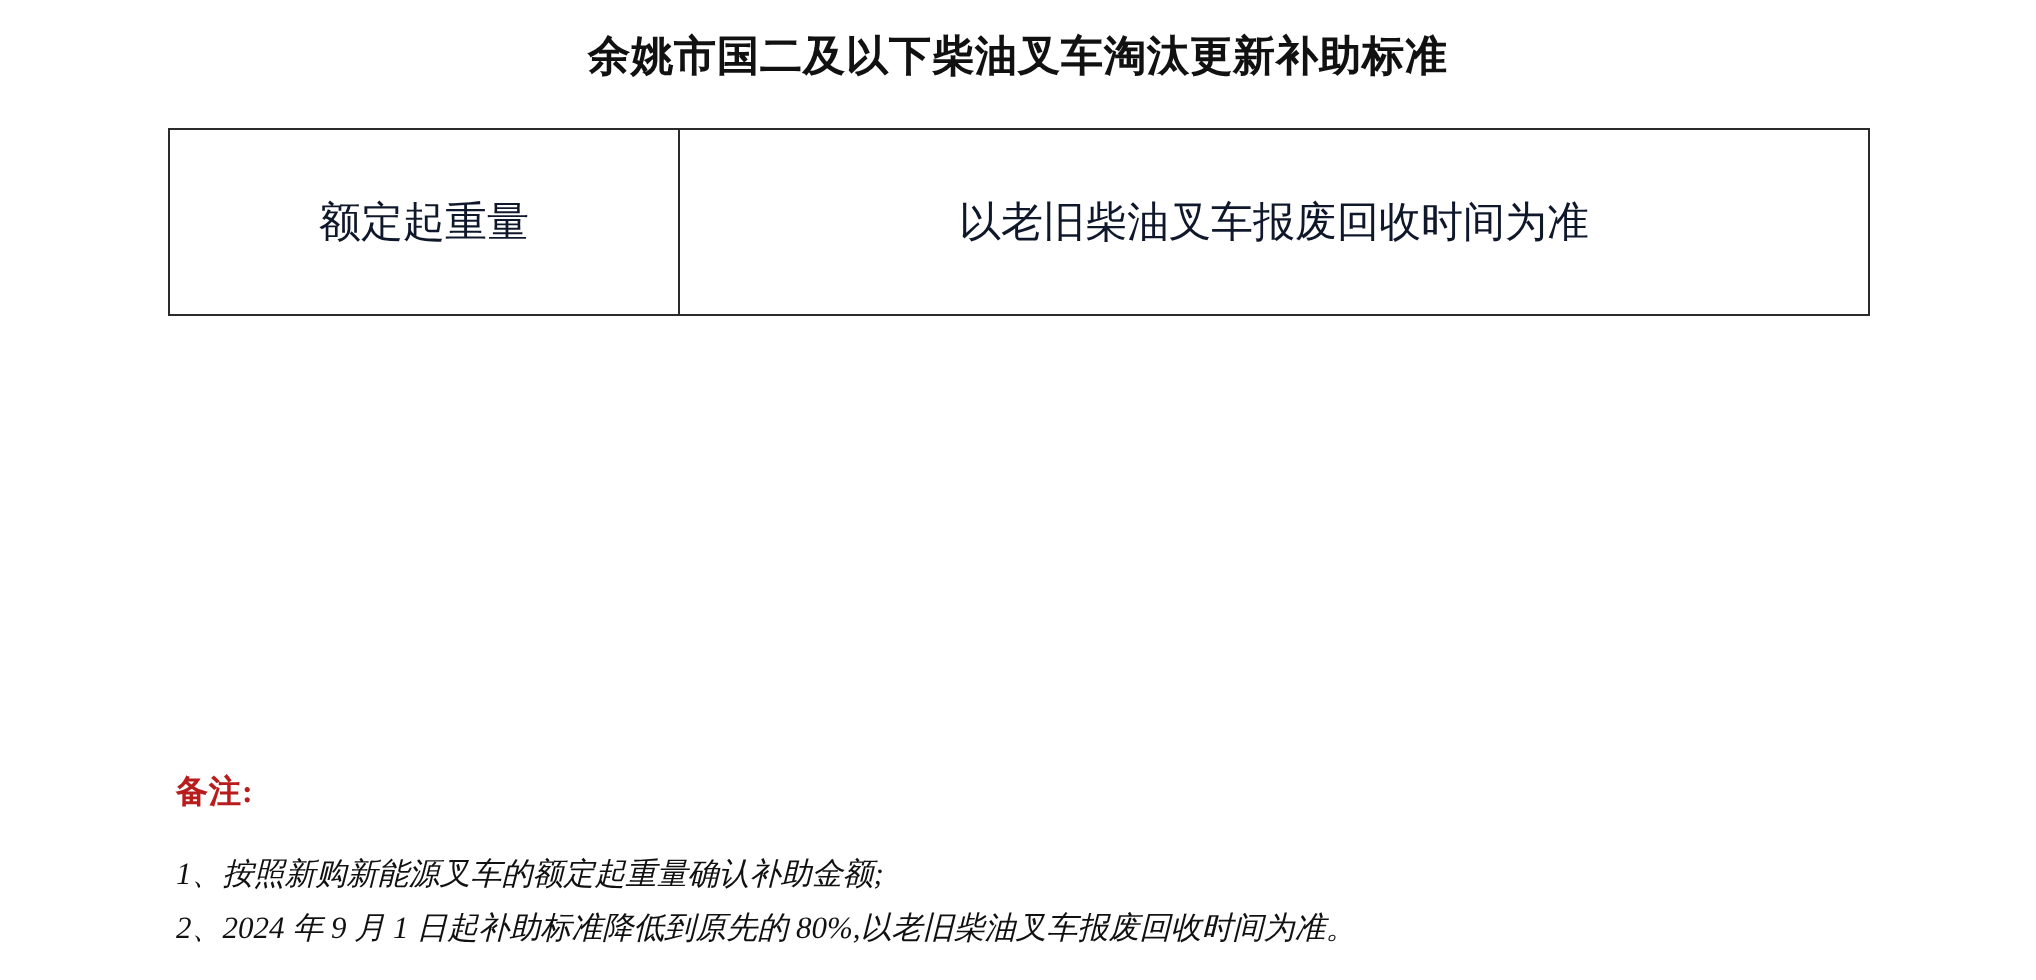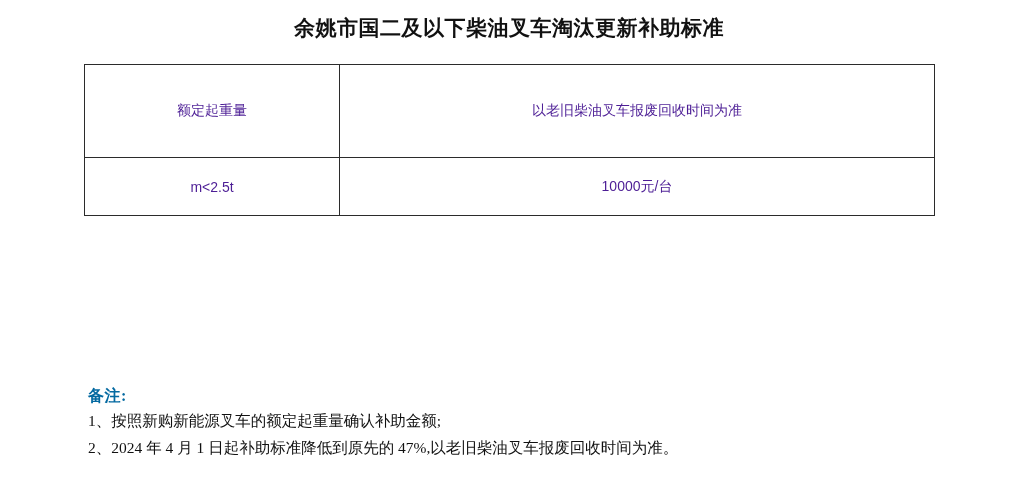--- a/index.html
+++ b/index.html
@@ -34,23 +34,23 @@
   }
   table.subsidy-table {
     border-collapse: collapse;
     width: 850px;
     table-layout: fixed;
   }
   table.subsidy-table td, table.subsidy-table th {
     border: 1px solid #2b2b2b;
     text-align: center;
     vertical-align: middle;
-    font-size: 14px;
+    font-size: 21px;
     font-weight: normal;
-    color: #4c1d95;
+    color: #0f172a;
     padding: 0;
   }
   table.subsidy-table th {
     height: 92px;
     font-weight: normal;
   }
   table.subsidy-table td {
     height: 57px;
   }
   .col-weight { width: 255px; }
@@ -58,30 +58,31 @@
   .notes {
     position: absolute;
     left: 88px;
     top: 372px;
     width: 880px;
   }
   .notes-title {
     font-size: 16px;
     font-weight: bold;
     font-family: "Liberation Serif", serif;
-    color: #0369a1;
-    margin-bottom: 0;
+    color: #b91c1c;
+    margin-bottom: 17px;
     letter-spacing: 0.5px;
   }
   .note-line {
     font-size: 15.5px;
     font-family: "Liberation Serif", serif;
     color: #111;
     line-height: 1.75;
     white-space: nowrap;
+    font-style: italic;
   }
 </style>
 </head>
 <body>
 
 <div class="page">
 
   <h1 class="doc-title">余姚市国二及以下柴油叉车淘汰更新补助标准</h1>
 
   <div class="table-wrap">
@@ -90,27 +91,23 @@
         <col class="col-weight">
         <col class="col-amount">
       </colgroup>
       <thead>
         <tr>
           <th>额定起重量</th>
           <th>以老旧柴油叉车报废回收时间为准</th>
         </tr>
       </thead>
       <tbody>
-        <tr>
-          <td>m&lt;2.5t</td>
-          <td>10000元/台</td>
-        </tr>
       </tbody>
     </table>
   </div>
 
   <div class="notes">
     <div class="notes-title">备注:</div>
     <div class="note-line">1、按照新购新能源叉车的额定起重量确认补助金额;</div>
-    <div class="note-line">2、2024 年 4 月 1 日起补助标准降低到原先的 47%,以老旧柴油叉车报废回收时间为准。</div>
+    <div class="note-line">2、2024 年 9 月 1 日起补助标准降低到原先的 80%,以老旧柴油叉车报废回收时间为准。</div>
   </div>
 
 </div>
 
 </body></html>

